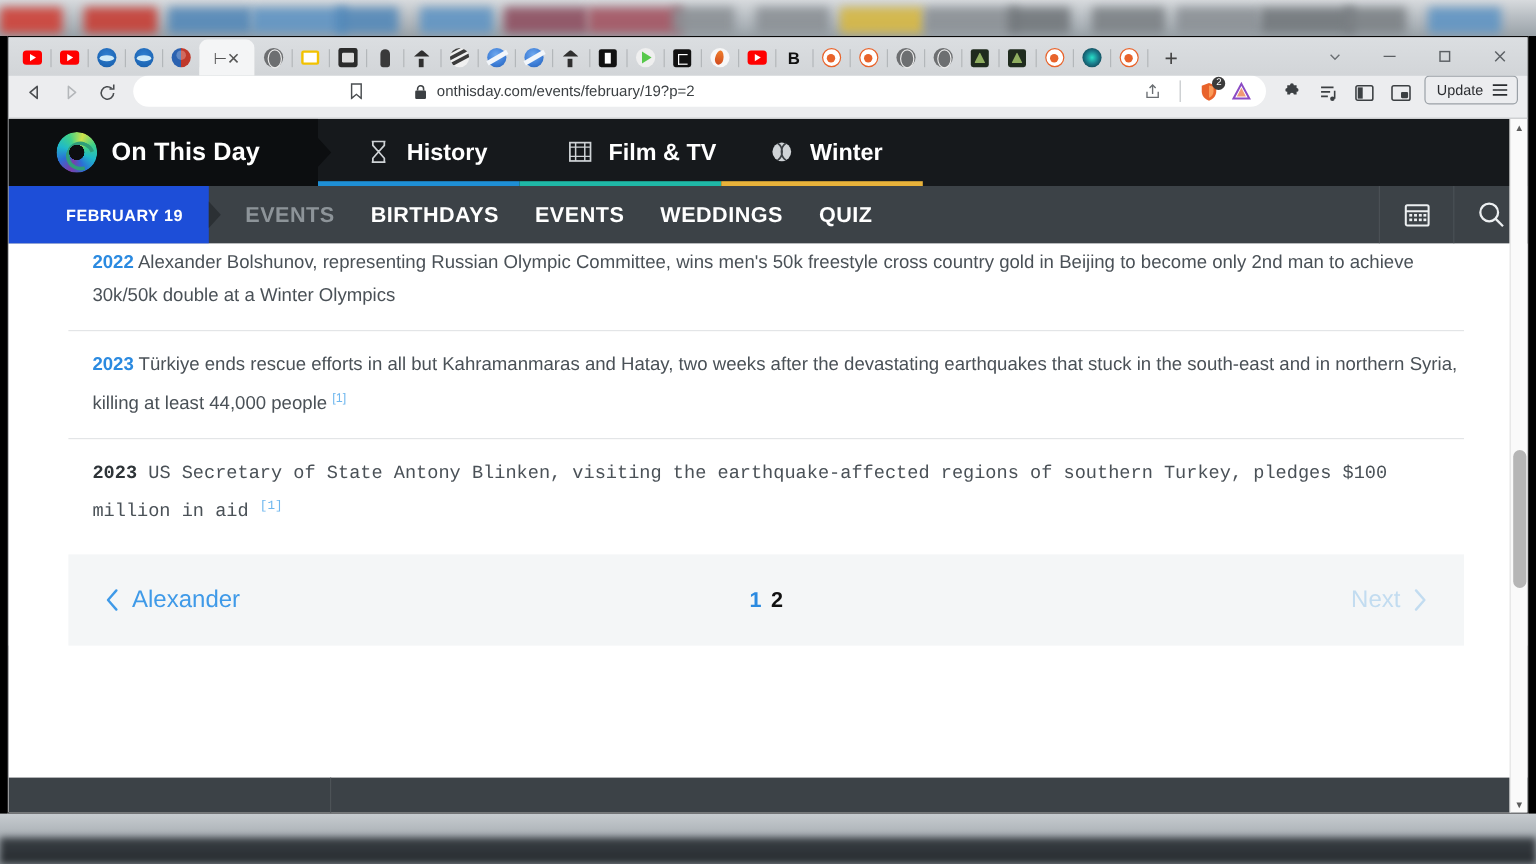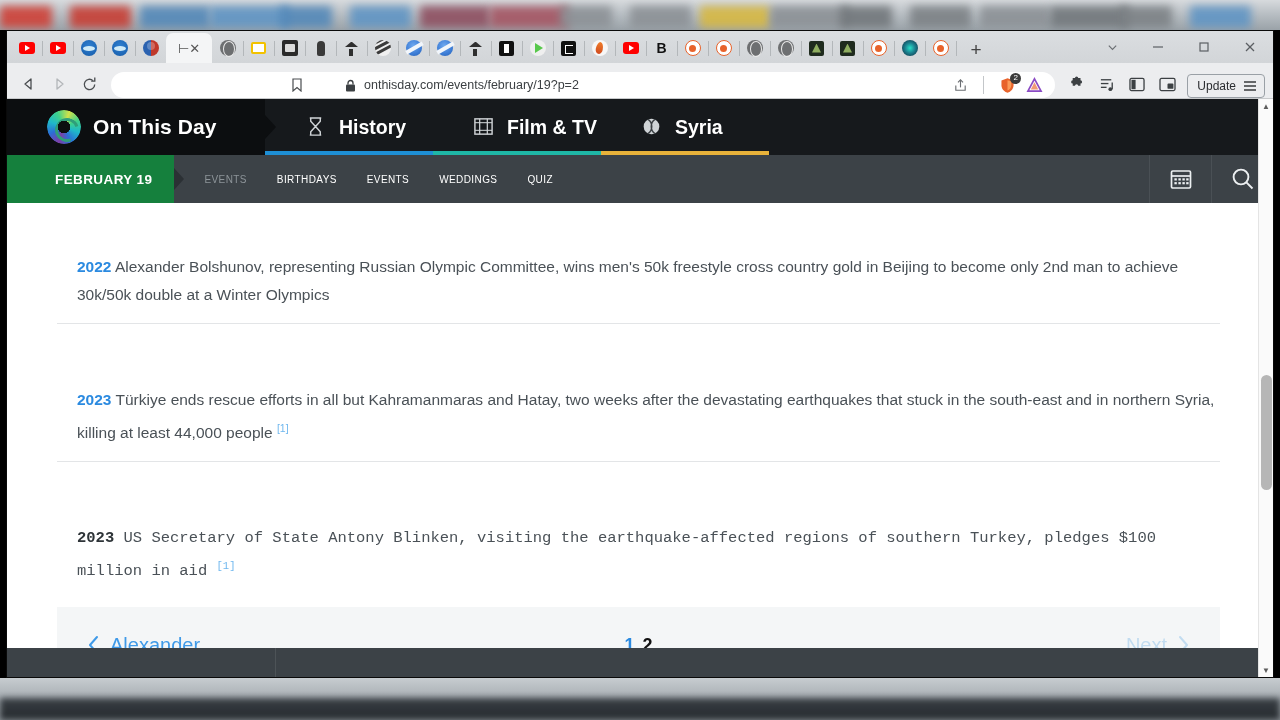--- a/index.html
+++ b/index.html
@@ -107,21 +107,21 @@
   .wbtn {
     width: 46px; height: 32px; display: flex; align-items: center; justify-content: center;
     color: #5b5f63; font-size: 13px;
   }
   .wbtn svg { display:block; }
 
   
   #toolbar {
     height: 36px;
     background: #ecedef;
-    display: flex; align-items: flex-end;
+    display: flex; align-items: flex-start;
     padding: 0 8px;
     gap: 2px;
     border-bottom: 1px solid #c8cacc;
   }
   .tb-icon {
     width: 28px; height: 28px;
     display: flex; align-items: center; justify-content: center;
     color: #4a4d50;
     flex: 0 0 auto;
   }
@@ -211,49 +211,49 @@
   }
   .nav-ico { width: 22px; height: 22px; color: #cfd3d6; flex: 0 0 auto; }
 
   
   #site-sub {
     height: 48px; background: #3c4247;
     display: flex; align-items: stretch;
     position: relative;
   }
   #date-chip {
-    background: #15803d; color: #fff;
+    background: #1d4ed8; color: #fff;
     font-size: 13.5px; font-weight: bold; letter-spacing: .4px;
     display: flex; align-items: center;
     padding: 0 22px 0 48px;
     position: relative;
   }
   #date-chip::after {
     content:""; position:absolute; right:-10px; top:50%; transform:translateY(-50%);
     border-left: 10px solid #2b3034;
     border-top: 11px solid transparent; border-bottom: 11px solid transparent;
   }
   #subnav-links { display:flex; align-items:center; gap: 30px; padding-left: 30px; }
   .subnav-link {
-    color:#fff; font-size:10px; font-weight:normal; letter-spacing:.4px;
+    color:#fff; font-size:18px; font-weight:bold; letter-spacing:.4px;
   }
   .subnav-link.muted { color:#8d9499; }
   #sub-right { margin-left:auto; display:flex; align-items:stretch; }
   .sub-icon-btn {
     width: 62px; display:flex; align-items:center; justify-content:center;
     color:#eceff1; border-left:1px solid #4a5055;
   }
 
   
   #content { position: relative; background:#fff; padding: 0 0 0 0; }
   #events-list { width: 1163px; margin-left: 50px; padding-top: 2px; }
   .event-row {
     padding: 14px 0 14px 20px;
     border-bottom: 1px solid #e3e5e7;
-    font-size: 15.5px; line-height: 28px; color: #4a5157; margin-top: 48px;
+    font-size: 15.5px; line-height: 28px; color: #4a5157;
   }
   .event-row:first-child { padding-top: 0; }
   .event-row.last { border-bottom: none; padding-bottom: 8px; font-family: Liberation Mono, monospace; }
   .yr { color:#2b8ae0; font-weight:bold; }
   .yr.dark { color:#2e3438; }
   .cite { color:#6fb7ee; font-size:10.5px; vertical-align: super; text-decoration:none; }
 
   
   #pagination {
     width: 1163px; margin: 14px 0 0 50px;
@@ -577,21 +577,21 @@
                 <line x1="2" y1="15" x2="20" y2="15" stroke="#cfd3d6" stroke-width="1.1"></line>
               </svg></span>
             <span>Film &amp; TV</span>
             <span class="bar" style="background: rgb(31, 183, 166);"></span>
           </div>
           <div class="topnav-item">
             <span class="nav-ico"><svg viewBox="0 0 22 22" width="21" height="21">
                 <circle cx="11" cy="11" r="8.2" fill="#cfd3d6"></circle>
                 <path d="M7.4 3.6 a9 9 0 0 1 0 14.8 M14.6 3.6 a9 9 0 0 0 0 14.8" fill="none" stroke="#3a3f43" stroke-width="1.5"></path>
               </svg></span>
-            <span>Syria</span>
+            <span>Winter</span>
             <span class="bar" style="background: rgb(232, 178, 58);"></span>
           </div>
         </div>
     </div>
 
     <div id="site-sub">
       <div id="date-chip">FEBRUARY 19</div>
       <div id="subnav-links">
           <span class="subnav-link muted">EVENTS</span>
           <span class="subnav-link">BIRTHDAYS</span>

